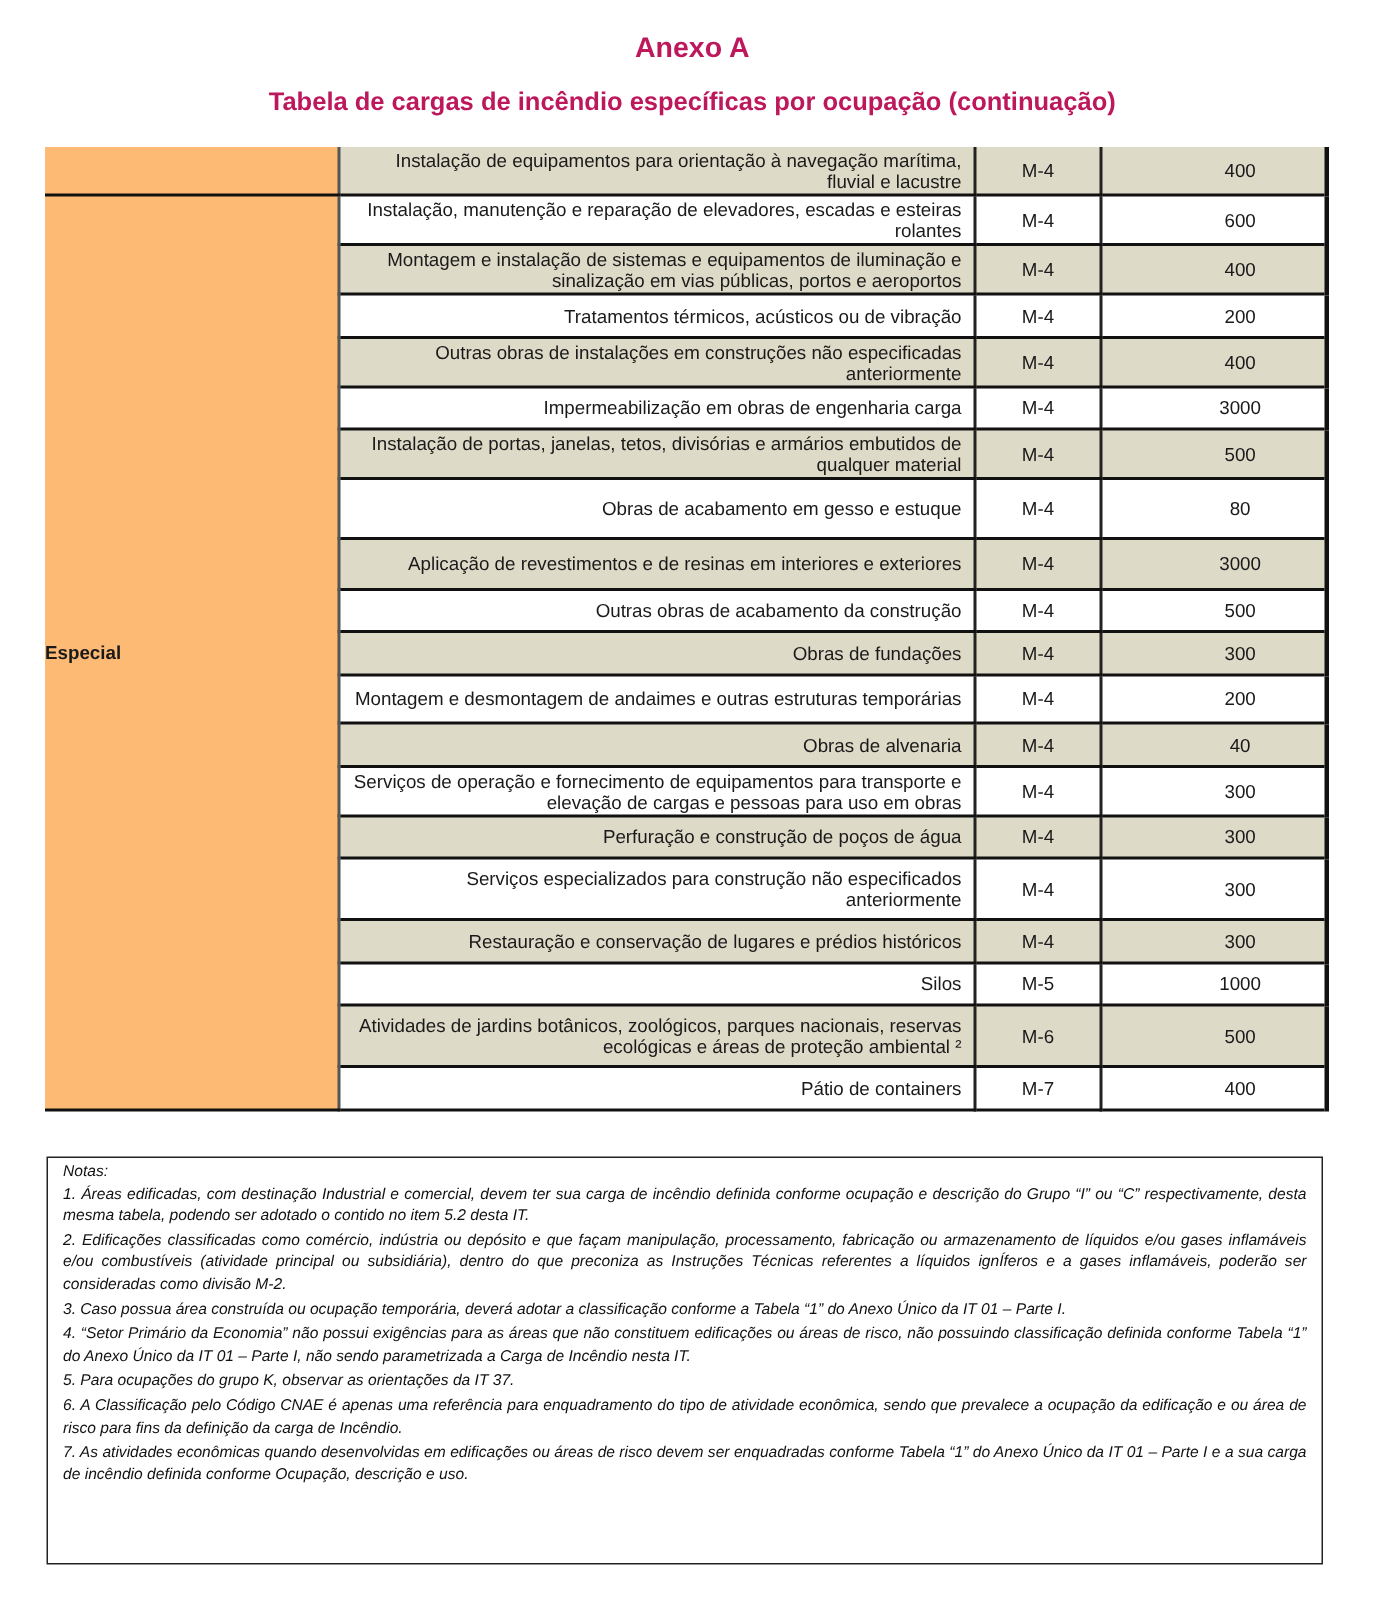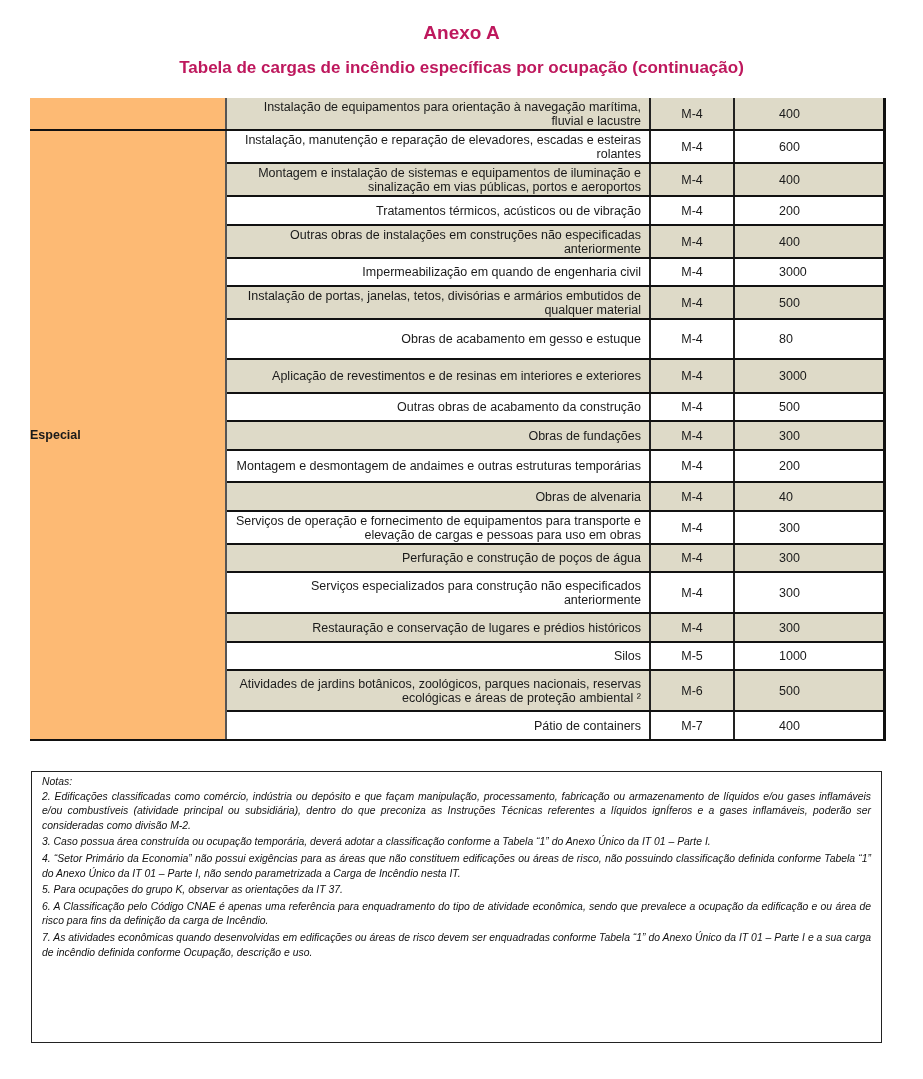--- a/index.html
+++ b/index.html
@@ -6,21 +6,21 @@
   body { width: 923px; height: 1079px; position: relative; font-family: "Liberation Sans", sans-serif; color: #1a1a1a; overflow: hidden; }
   .title { position: absolute; left: 0; width: 923px; text-align: center; font-weight: bold; color: #be185d; }
   .title-main { top: 22px; font-size: 19px; }
   .title-sub { top: 58px; font-size: 17px; }
   .tbl-wrap { position: absolute; left: 30px; top: 98px; width: 854px; }
   table.cargas { border-collapse: collapse; width: 854px; table-layout: fixed; font-size: 12.5px; }
   table.cargas td { padding: 0 8px; vertical-align: middle; line-height: 14px; }
   table.cargas td.grp { background: #fdba74; border-right: 2px solid #555; text-align: left; font-weight: bold; font-size: 12.5px; padding: 0; }
   table.cargas td.desc { border-right: 2px solid #222; text-align: right; }
   table.cargas td.div { text-align: center; border-right: 2px solid #222; }
-  table.cargas td.val { border-right: 3px solid #111; padding-left: 44px; }
+  table.cargas td.val { text-align: center; border-right: 3px solid #111; padding-left: 44px; }
   table.cargas tr.shade td.desc, table.cargas tr.shade td.div, table.cargas tr.shade td.val { background: #dedac8; }
   table.cargas tr.plain td.desc, table.cargas tr.plain td.div, table.cargas tr.plain td.val { background: #ffffff; }
   table.cargas tr td.desc, table.cargas tr td.div, table.cargas tr td.val { border-bottom: 2px solid #111; }
   table.cargas td.grp.first { border-bottom: 2px solid #111; }
   table.cargas td.grp.last { border-bottom: 2px solid #111; }
   .notes { position: absolute; left: 31px; top: 771px; width: 851px; height: 272px; border: 1.5px solid #222; box-sizing: border-box; padding: 3px 10px 0 10px; font-style: italic; font-size: 10.4px; line-height: 14.6px; color: #111; text-align: justify; }
   .notes p { margin: 0 0 2px 0; }
   .notes .hdr { margin: 0; }
 </style>
 </head>
@@ -59,21 +59,21 @@
           <td class="desc">Tratamentos térmicos, acústicos ou de vibração</td>
           <td class="div">M-4</td>
           <td class="val">200</td>
         </tr>
         <tr class="shade" style="height: 33px;">
           <td class="desc">Outras obras de instalações em construções não especificadas anteriormente</td>
           <td class="div">M-4</td>
           <td class="val">400</td>
         </tr>
         <tr class="plain" style="height: 28px;">
-          <td class="desc">Impermeabilização em quando de engenharia civil</td>
+          <td class="desc">Impermeabilização em obras de engenharia carga</td>
           <td class="div">M-4</td>
           <td class="val">3000</td>
         </tr>
         <tr class="shade" style="height: 33px;">
           <td class="desc">Instalação de portas, janelas, tetos, divisórias e armários embutidos de qualquer material</td>
           <td class="div">M-4</td>
           <td class="val">500</td>
         </tr>
         <tr class="plain" style="height: 40px;">
           <td class="desc">Obras de acabamento em gesso e estuque</td>
@@ -139,19 +139,20 @@
           <td class="desc">Pátio de containers</td>
           <td class="div">M-7</td>
           <td class="val">400</td>
         </tr>
       </tbody>
   </table>
 </div>
 
 <div class="notes">
   <p class="hdr">Notas:</p>
+  <p>1. Áreas edificadas, com destinação Industrial e comercial, devem ter sua carga de incêndio definida conforme ocupação e descrição do Grupo “I” ou “C” respectivamente, desta mesma tabela, podendo ser adotado o contido no item 5.2 desta IT.</p>
   <p>2. Edificações classificadas como comércio, indústria ou depósito e que façam manipulação, processamento, fabricação ou armazenamento de líquidos e/ou gases inflamáveis e/ou combustíveis (atividade principal ou subsidiária), dentro do que preconiza as Instruções Técnicas referentes a líquidos ignÍferos e a gases inflamáveis, poderão ser consideradas como divisão M-2.</p>
   <p>3.  Caso possua área construída ou ocupação temporária, deverá adotar a classificação conforme a Tabela “1” do Anexo Único da IT 01 – Parte I.</p>
   <p>4. “Setor Primário da Economia” não possui exigências para as áreas que não constituem edificações ou áreas de risco, não possuindo classificação definida conforme Tabela “1” do Anexo Único da IT 01 – Parte I, não sendo parametrizada a Carga de Incêndio nesta IT.</p>
   <p>5. Para ocupações do grupo K, observar as orientações da IT 37.</p>
   <p>6. A Classificação pelo Código CNAE é apenas uma referência para enquadramento do tipo de atividade econômica, sendo que prevalece a ocupação da edificação e ou área de risco para fins da definição da carga de Incêndio.</p>
   <p>7. As atividades econômicas quando desenvolvidas em edificações ou áreas de risco devem ser enquadradas conforme Tabela “1” do Anexo Único da IT 01 – Parte I e a sua carga de incêndio definida conforme Ocupação, descrição e uso.</p>
 </div>
 
 </body></html>

